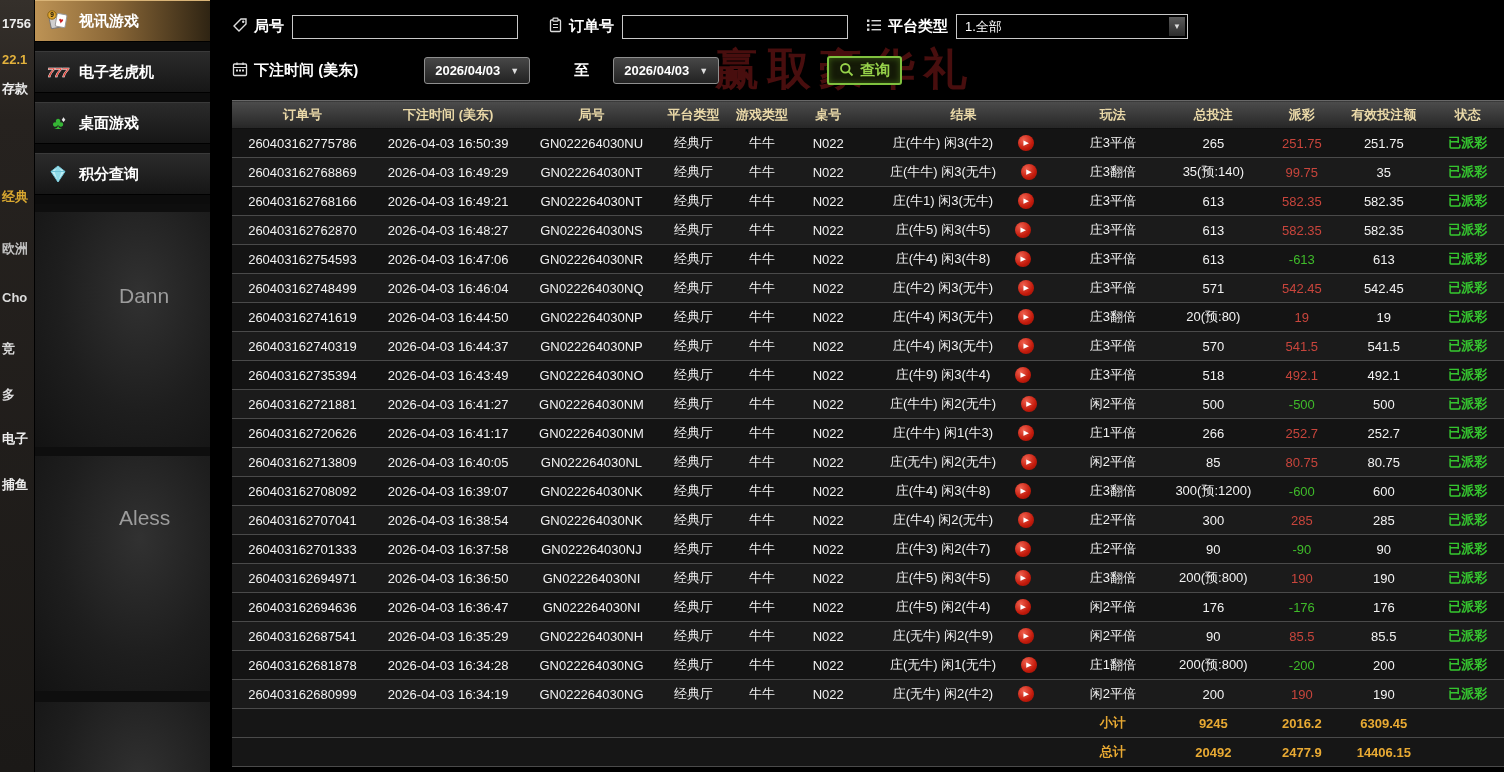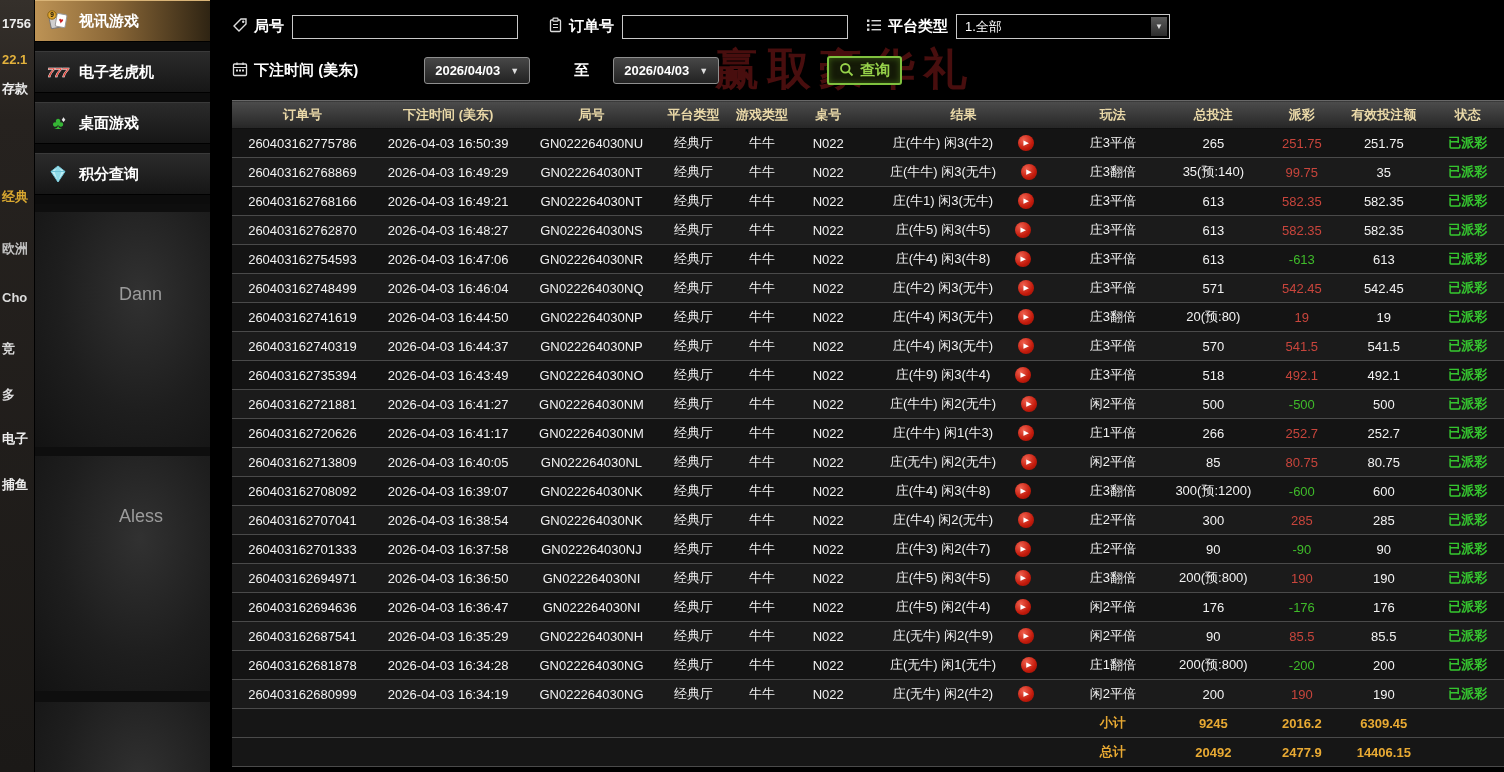--- a/index.html
+++ b/index.html
@@ -41,21 +41,21 @@
     border-top:1px solid #d9b477;
   }
   .icon-slot { width:26px; flex:0 0 26px; display:flex; align-items:center; justify-content:center; }
 
   .dealers { flex:1; position:relative; background:#0e0e0e; overflow:hidden; }
   .dealer-card {
     position:absolute; left:0; right:0; height:235px; opacity:.75;
     background:radial-gradient(ellipse at 60% 35%, #3d3d3d 0%, #232323 55%, #141414 100%);
   }
   .d1 { top:8px; } .d2 { top:252px; } .d3 { top:498px; }
-  .dealer-name { position:absolute; left:84px; color:#9c9c9c; font-size:18px; }
+  .dealer-name { position:absolute; left:84px; color:#9c9c9c; font-size:21px; }
   .n1 { top:80px; } .n2 { top:302px; }
 
   
   .main { flex:1; position:relative; background:#000; padding-left:22px; }
   .banner-ghost {
     position:absolute; left:505px; top:40px; z-index:0;
     font-size:44px; font-weight:900; letter-spacing:8px; color:#551111; opacity:.85;
     white-space:nowrap; pointer-events:none;
   }
 
@@ -63,21 +63,21 @@
   .frow { display:flex; align-items:center; }
   .frow1 { padding-top:14px; }
   .frow2 { padding-top:17px; }
   .flabel { display:flex; align-items:center; gap:6px; color:#fff; font-size:15px; font-weight:bold; white-space:nowrap; }
   .finput {
     width:226px; height:24px; margin-left:8px; padding:0 6px;
     background:#000; border:1px solid #c9c9c9; color:#fff; font-size:13px; outline:none;
   }
   .g2 { margin-left:30px; } .g3 { margin-left:18px; }
   .fselect {
-    position:relative; width:214px; height:25px; margin-left:8px; padding-left:8px;
+    position:relative; width:232px; height:25px; margin-left:8px; padding-left:8px;
     background:#000; border:1px solid #c9c9c9; color:#fff; font-size:13px;
     display:flex; align-items:center; cursor:pointer;
   }
   .sel-btn {
     position:absolute; right:2px; top:2px; bottom:2px; width:16px;
     background:linear-gradient(180deg,#5a5a5a,#2c2c2c);
     display:flex; align-items:center; justify-content:center; color:#ddd; font-size:8px;
   }
   .datebtn {
     display:flex; align-items:center; gap:10px; margin-left:0;

